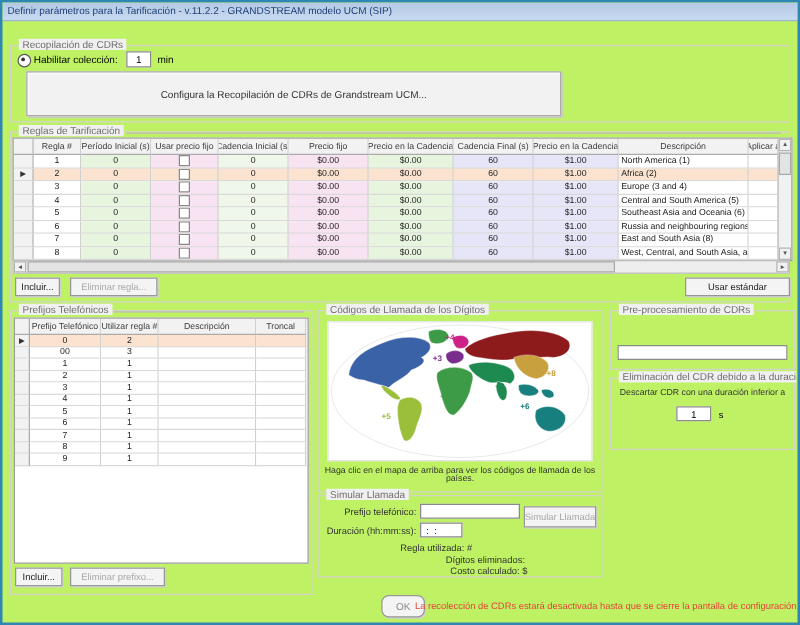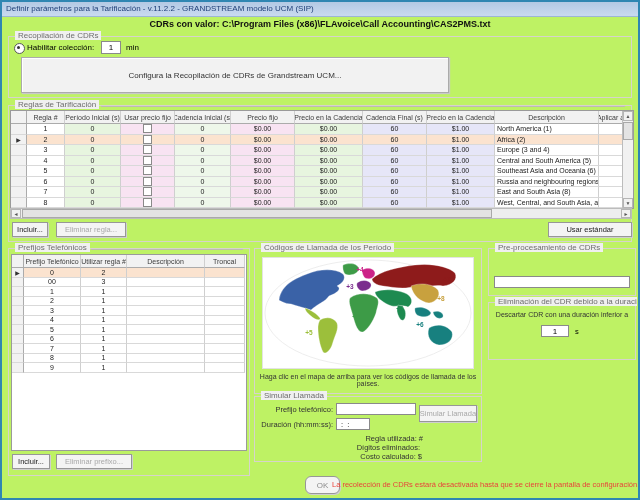--- a/index.html
+++ b/index.html
@@ -38,21 +38,20 @@
 </style>
 </head>
 <body>
 
 <div class="window">
 
   <div class="titlebar">
     <span>Definir parámetros para la Tarificación - v.11.2.2 - GRANDSTREAM modelo UCM (SIP)</span>
   </div>
 
-  <div class="hdrpath">CDRs con valor: C:\Program Files (x86)\FLAvoice\Call Accounting\CAS2PMS.txt</div>
 
   <div class="groupbox" style="left:6px;top:34px;width:622px;height:60px;">
     <span class="grouplabel">Recopilación de CDRs</span>
     <span class="radio" style="left:5px;top:6px;"></span>
     <span class="lbl" style="left:18px;top:6px;">Habilitar colección:</span>
     <input class="tinput" style="left: 92px; top: 4px; width: 20px; height: 13px; text-align: center;" value="1">
     <span class="lbl" style="left:117px;top:6px;">min</span>
     <button class="btn big" style="left:12px;top:20px;width:428px;height:36px;">Configura la Recopilación de CDRs de Grandstream UCM...</button>
   </div>
 
@@ -305,21 +304,21 @@
           <div class="gcell" style="width: 78px; height: 9.5px; background: rgb(255, 255, 255);"></div>
           <div class="gcell" style="width: 40px; height: 9.5px; background: rgb(255, 255, 255);"></div>
         </div>
       </div>
   </div>
 
   <button class="btn" style="left:10px;top:452px;width:38px;height:15px;">Incluir...</button>
   <button class="btn disabled" style="left:54px;top:452px;width:76px;height:15px;">Eliminar prefixo...</button>
 
   <div class="groupbox" style="left:252px;top:246px;width:226px;height:144px;">
-    <span class="grouplabel">Códigos de Llamada de los Período</span>
+    <span class="grouplabel">Códigos de Llamada de los Dígitos</span>
     <div class="mapframe" style="left:7px;top:8px;width:210px;height:110px;">
       <svg id="mapsvg" width="210" height="110" viewBox="0 0 210 110">
         <ellipse cx="105" cy="55" rx="103" ry="53" fill="#ffffff" stroke="#e0e0e0" stroke-width="0.6"></ellipse>
         <path stroke="#fff" stroke-width="0.3" d="M16,42 C18,26 34,20 44,16 C56,11 72,10 80,16 C84,21 78,26 74,28 C80,31 72,36 66,38 C62,44 54,46 48,52 C42,50 34,48 28,46 C22,46 16,42 16,42 Z" fill="#3a62a7"></path>
         <path stroke="#fff" stroke-width="0.3" d="M80,7 C88,4 95,6 96,11 C94,17 86,18 82,16 C79,12 80,7 80,7 Z" fill="#3d9b47"></path>
         <path stroke="#fff" stroke-width="0.3" d="M42,50 C48,52 54,56 57,60 C58,63 52,62 48,58 C44,55 42,52 42,50 Z" fill="#9cbf3b"></path>
         <path stroke="#fff" stroke-width="0.3" d="M57,62 C64,58 71,60 74,65 C76,71 72,77 70,84 C68,92 63,97 60,94 C57,88 55,78 55,70 C55,65 57,62 57,62 Z" fill="#9cbf3b"></path>
         <path stroke="#fff" stroke-width="0.3" d="M94,25 C99,21 106,22 108,26 C109,30 104,33 99,33 C95,32 93,28 94,25 Z" fill="#7b2d8e"></path>
         <path stroke="#fff" stroke-width="0.3" d="M99,12 C104,9 111,10 112,15 C112,20 106,22 102,20 C99,17 99,12 99,12 Z" fill="#cc2288"></path>
         <path stroke="#fff" stroke-width="0.3" d="M87,40 C95,34 107,35 114,40 C117,44 114,49 113,55 C110,64 104,72 100,74 C95,75 92,66 90,58 C88,50 85,44 87,40 Z" fill="#3d9b47"></path>
@@ -344,21 +343,21 @@
     <div class="caption" style="top:124px;left:0;">Haga clic en el mapa de arriba para ver los códigos de llamada de los países.</div>
   </div>
 
   <div class="groupbox" style="left:252px;top:394px;width:226px;height:64px;">
     <span class="grouplabel">Simular Llamada</span>
     <span class="rline" style="left:0px;top:8px;width:78px;">Prefijo telefónico:</span>
     <input class="tinput" style="left: 81px; top: 6px; width: 80px; height: 12px; font-size: 7.5px;" value="">
     <button class="btn disabled" style="left:164px;top:8px;width:58px;height:17px;">Simular Llamada</button>
     <span class="rline" style="left:0px;top:23px;width:78px;">Duración (hh:mm:ss):</span>
     <input class="tinput" style="left: 81px; top: 21px; width: 34px; height: 12px; font-size: 7.5px;" value=" :  :">
-    <span class="rline" style="left:20px;top:37px;width:148px;">Regla utilizada: #</span>
+    <span class="rline" style="left:20px;top:37px;width:148px;text-align:center;">Regla utilizada: #</span>
     <span class="rline" style="left:20px;top:46px;width:145px;">Dígitos eliminados:</span>
     <span class="rline" style="left:20px;top:55px;width:147px;">Costo calculado: $</span>
   </div>
 
   <div class="groupbox" style="left:486px;top:246px;width:146px;height:46px;">
     <span class="grouplabel">Pre-procesamiento de CDRs</span>
     <input class="tinput" style="left: 5px; top: 27px; width: 136px; height: 12px;" value="">
   </div>
 
   <div class="groupbox" style="left:486px;top:300px;width:146px;height:56px;">

